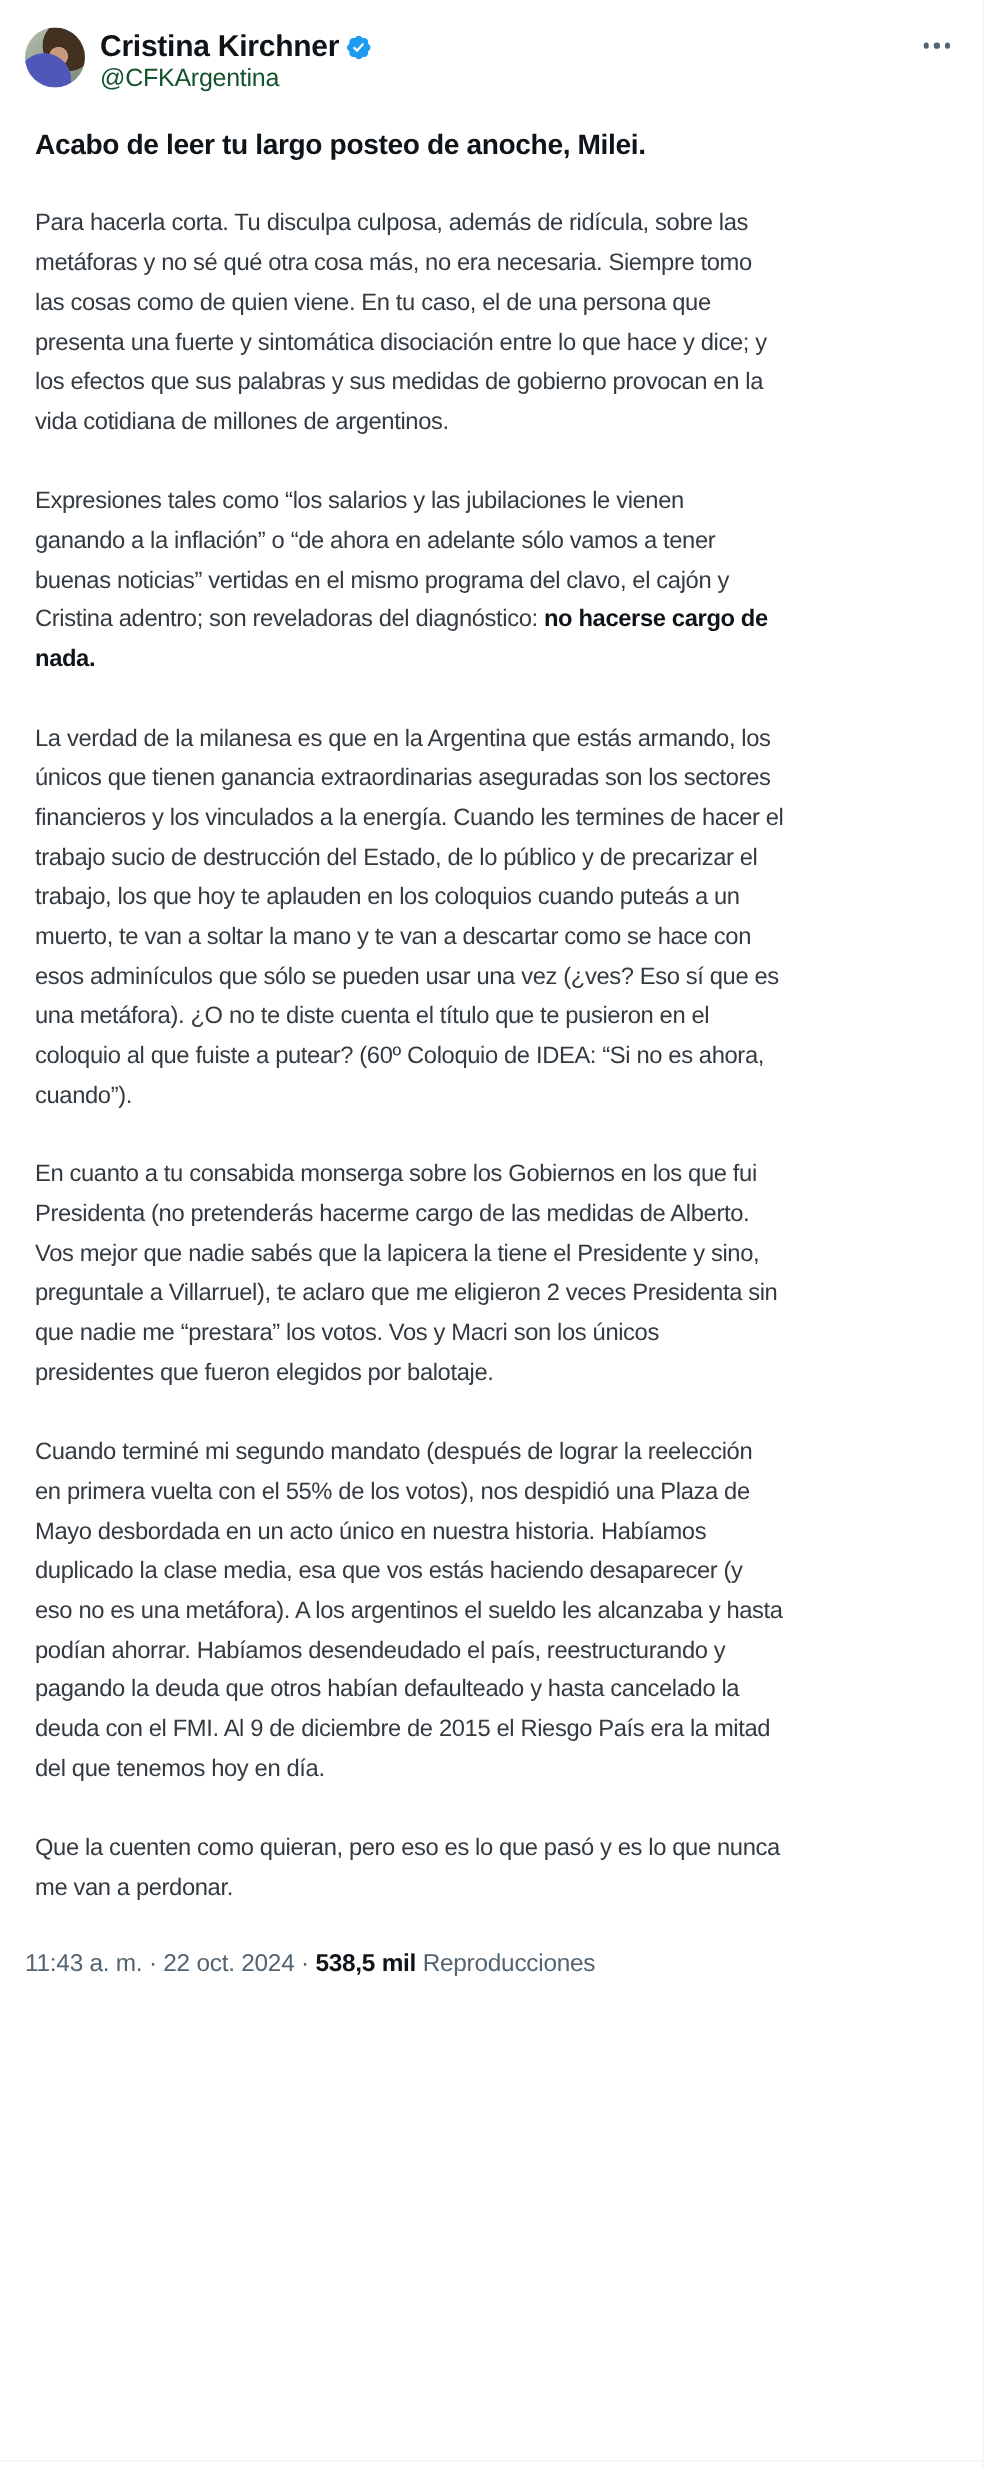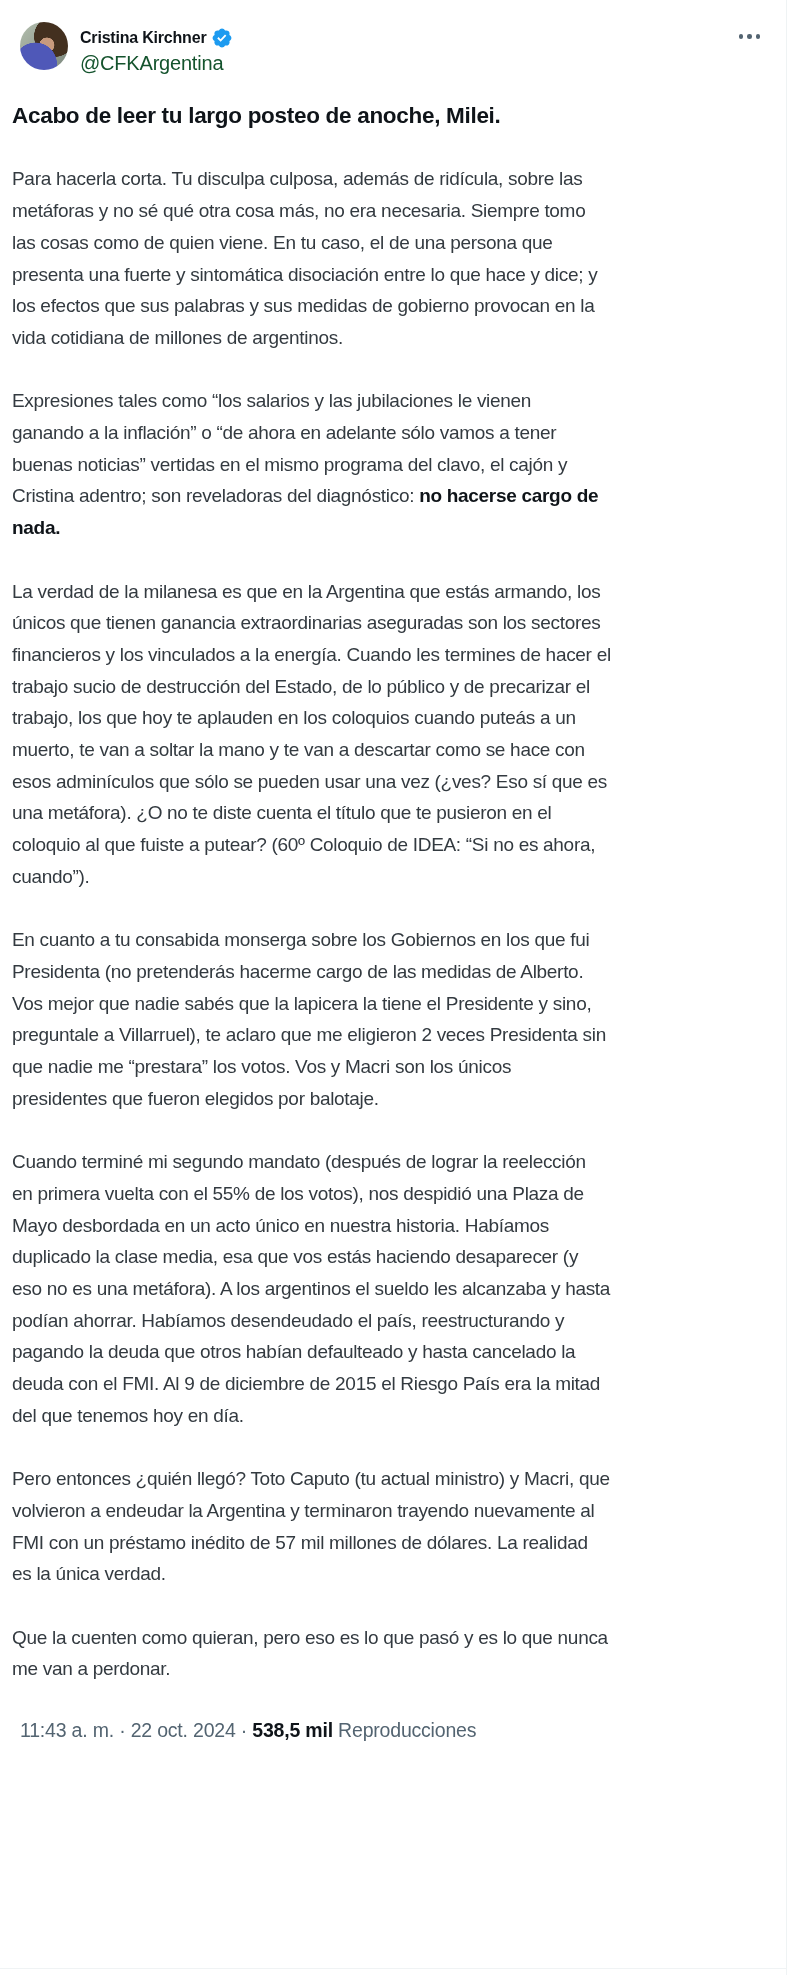--- a/index.html
+++ b/index.html
@@ -45,21 +45,21 @@
   .user-block {
     position: absolute;
     left: 80px; top: 26px;
   }
   .name-row {
     display: flex;
     align-items: center;
     height: 24px;
   }
   .display-name {
-    font-size: 16px;
+    font-size: 24px;
     font-weight: 700;
     color: #0f1419;
     letter-spacing: -0.2px;
     cursor: pointer;
   }
   .badge {
     margin-left: 5px;
     width: 22px; height: 22px;
     display: inline-block;
   }
@@ -80,21 +80,21 @@
   }
   .more-btn i {
     width: 4.5px; height: 4.5px;
     border-radius: 50%;
     background: #536471;
   }
   
   .article {
     position: relative;
     margin-top: 22px;
-    padding: 0 18px 0 12px;
+    padding: 0 18px 0 28px;
   }
   .p {
     white-space: pre;
     overflow: hidden;
     margin: 0 0 31.7px 0;
     font-size: 19px;
     line-height: 31.7px;
     letter-spacing: -0.3px;
     color: #333a40;
   }
@@ -188,24 +188,20 @@
 presidentes que fueron elegidos por balotaje.</div>
       <div class="p">Cuando terminé mi segundo mandato (después de lograr la reelección
 en primera vuelta con el 55% de los votos), nos despidió una Plaza de
 Mayo desbordada en un acto único en nuestra historia. Habíamos
 duplicado la clase media, esa que vos estás haciendo desaparecer (y
 eso no es una metáfora). A los argentinos el sueldo les alcanzaba y hasta
 podían ahorrar. Habíamos desendeudado el país, reestructurando y
 pagando la deuda que otros habían defaulteado y hasta cancelado la
 deuda con el FMI. Al 9 de diciembre de 2015 el Riesgo País era la mitad
 del que tenemos hoy en día.</div>
-      <div class="p">Pero entonces ¿quién llegó? Toto Caputo (tu actual ministro) y Macri, que
-volvieron a endeudar la Argentina y terminaron trayendo nuevamente al
-FMI con un préstamo inédito de 57 mil millones de dólares. La realidad
-es la única verdad.</div>
       <div class="p">Que la cuenten como quieran, pero eso es lo que pasó y es lo que nunca
 me van a perdonar.</div>
     </div>
 
     <div class="footer"><span>11:43 a. m. · 22 oct. 2024 · </span><span class="views-link"><span class="views-count">538,5 mil</span><span> Reproducciones</span></span></div>
 
     <div class="bottom-divider"></div>
   </div>
 </div>
 

